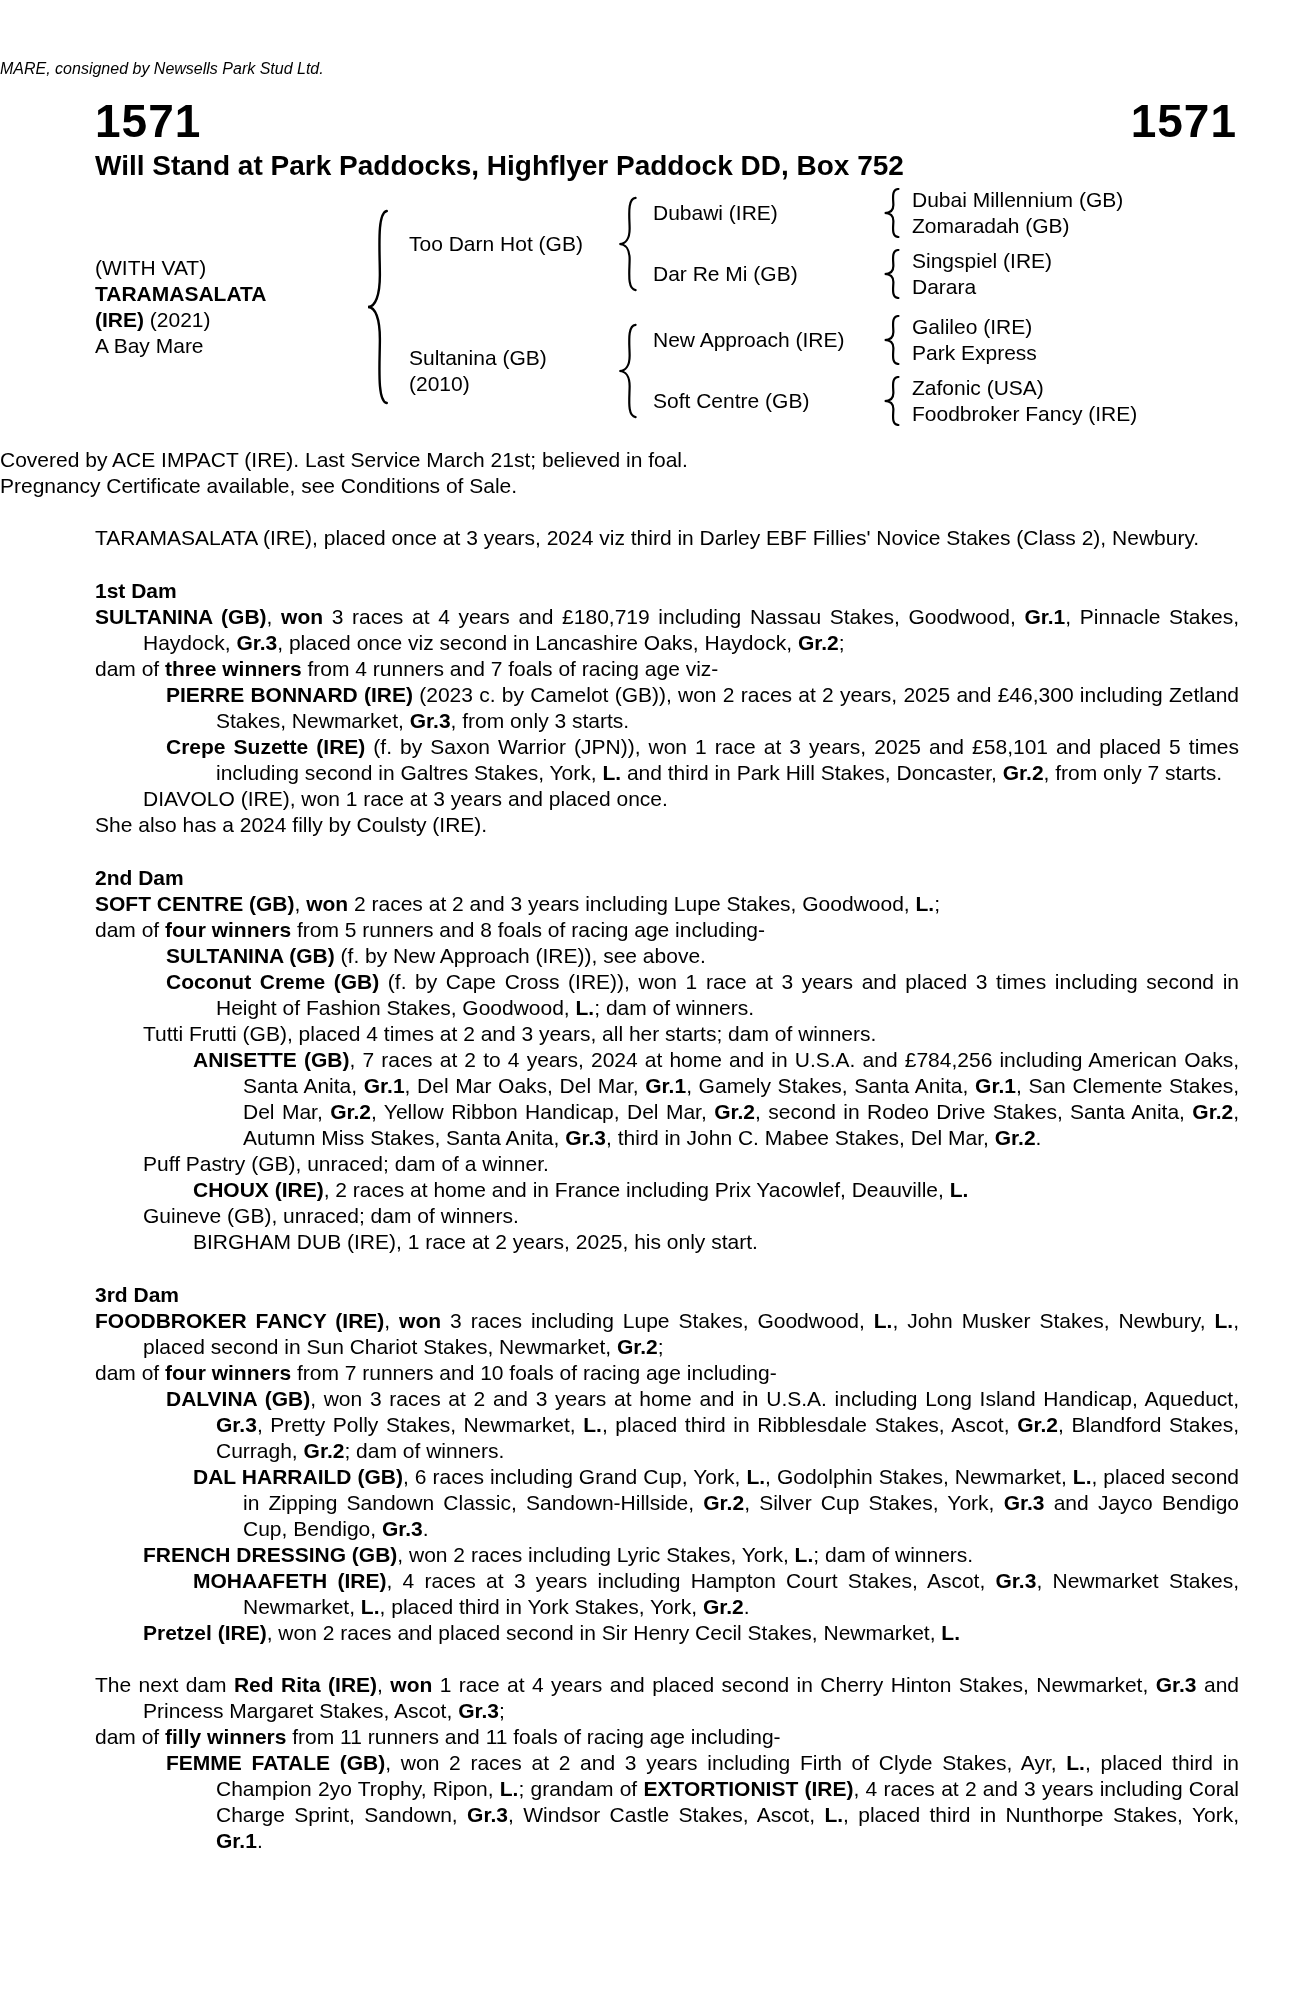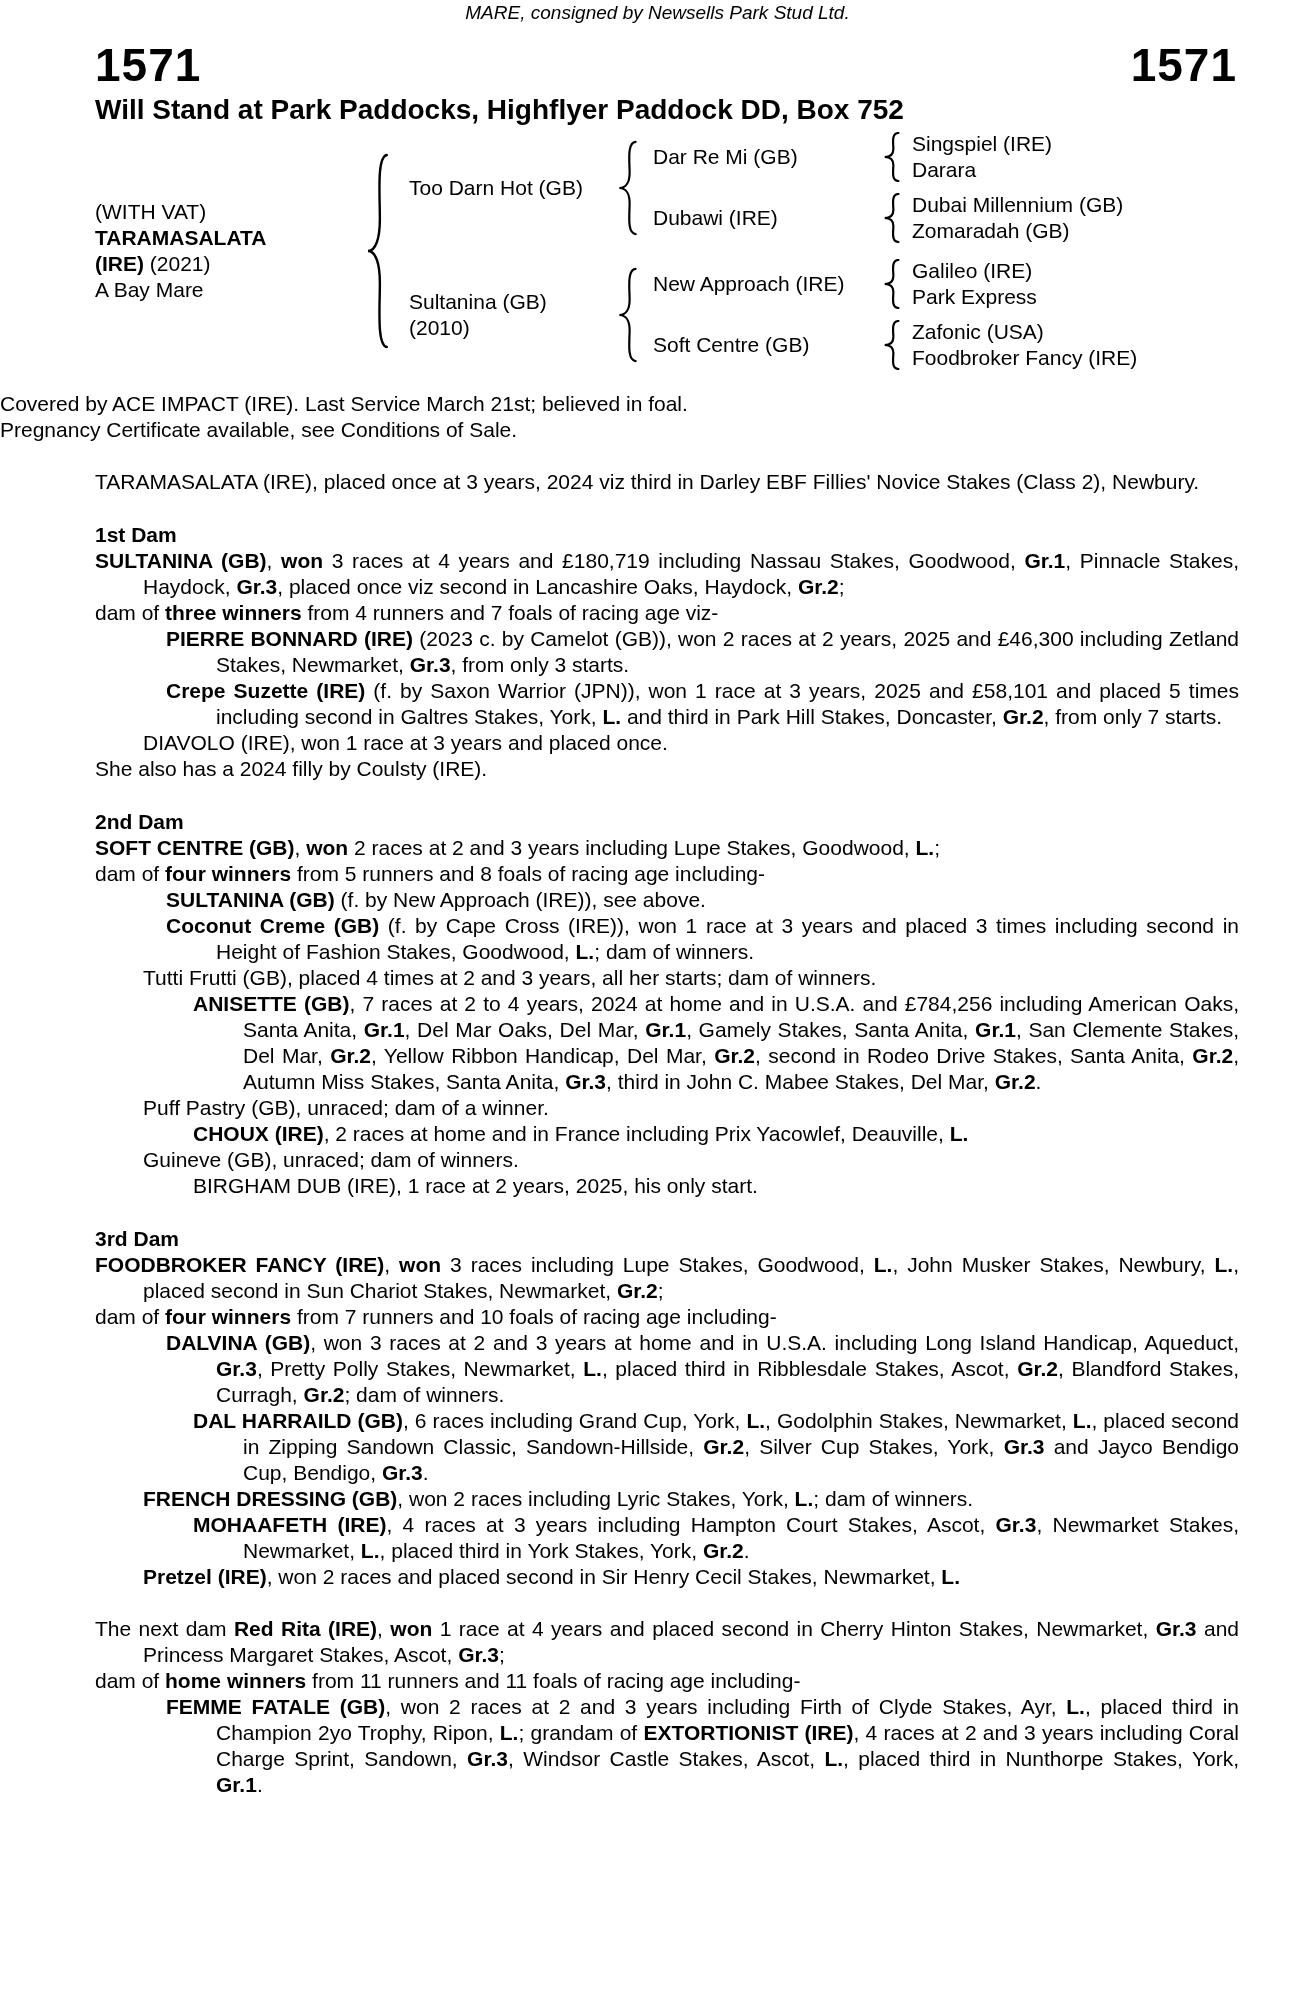--- a/index.html
+++ b/index.html
@@ -7,21 +7,21 @@
     width:1315px; height:2000px;
     background:#ffffff; color:#000;
     font-family:"Liberation Sans", sans-serif;
     font-size:21px; line-height:26px;
     overflow:hidden;
   }
   .bold{font-weight:bold;}
   .italic{}
 
   
-  .consignor{ text-align:center; font-style:italic; font-size:19px; }
+  .consignor{ font-style:italic; font-size:16px; padding-top:56px; }
   .lot-row{ display:flex; justify-content:space-between; align-items:flex-start;
             padding:0 78px 0 95px; margin-top:17px; }
   .lot-num{ font-size:46px; line-height:44px; font-weight:bold; letter-spacing:1px; }
   .stand-line{ font-weight:bold; font-size:28px; margin:10px 0 0 95px; }
 
   
   .ped{ display:flex; align-items:center; margin:8px 0 0 95px; }
   .ped-subject{ width:268px; }
   .brace{ flex:none; display:block; }
   .halfcol{ display:flex; flex-direction:column; gap:14px; }
@@ -73,37 +73,37 @@
 
   <div class="halfcol">
 
     <div class="half">
       <div class="g2cell">Too Darn Hot (GB)</div>
       <svg class="brace" width="26" height="96" viewBox="0 0 24 100" preserveAspectRatio="none">
           <path d="M19 2 C11 3 13.5 22 13.5 34 C13.5 44 10 50 4 50 C10 50 13.5 56 13.5 66 C13.5 78 11 97 19 98" fill="none" stroke="#000" stroke-width="2.2" vector-effect="non-scaling-stroke" stroke-linecap="round"></path>
         </svg>
       <div class="unitcol">
         <div class="unit">
+          <div class="g3cell">Dubawi (IRE)</div>
+          <svg class="brace" width="22" height="50" viewBox="0 0 24 100" preserveAspectRatio="none">
+              <path d="M19 2 C11 3 13.5 22 13.5 34 C13.5 44 10 50 4 50 C10 50 13.5 56 13.5 66 C13.5 78 11 97 19 98" fill="none" stroke="#000" stroke-width="2.2" vector-effect="non-scaling-stroke" stroke-linecap="round"></path>
+            </svg>
+          <div class="g4col">
+            <div class="g4">Dubai Millennium (GB)</div>
+            <div class="g4">Zomaradah (GB)</div>
+          </div>
+        </div>
+        <div class="unit">
           <div class="g3cell">Dar Re Mi (GB)</div>
           <svg class="brace" width="22" height="50" viewBox="0 0 24 100" preserveAspectRatio="none">
               <path d="M19 2 C11 3 13.5 22 13.5 34 C13.5 44 10 50 4 50 C10 50 13.5 56 13.5 66 C13.5 78 11 97 19 98" fill="none" stroke="#000" stroke-width="2.2" vector-effect="non-scaling-stroke" stroke-linecap="round"></path>
             </svg>
           <div class="g4col">
             <div class="g4">Singspiel (IRE)</div>
             <div class="g4">Darara</div>
-          </div>
-        </div>
-        <div class="unit">
-          <div class="g3cell">Dubawi (IRE)</div>
-          <svg class="brace" width="22" height="50" viewBox="0 0 24 100" preserveAspectRatio="none">
-              <path d="M19 2 C11 3 13.5 22 13.5 34 C13.5 44 10 50 4 50 C10 50 13.5 56 13.5 66 C13.5 78 11 97 19 98" fill="none" stroke="#000" stroke-width="2.2" vector-effect="non-scaling-stroke" stroke-linecap="round"></path>
-            </svg>
-          <div class="g4col">
-            <div class="g4">Dubai Millennium (GB)</div>
-            <div class="g4">Zomaradah (GB)</div>
           </div>
         </div>
       </div>
     </div>
 
     <div class="half">
       <div class="g2cell">
         <div>Sultanina (GB)</div>
         <div>(2010)</div>
       </div>
@@ -164,15 +164,15 @@
     <div class="bheading">3rd Dam</div>
     <div class="para f0w1"><span class="bold">FOODBROKER FANCY (IRE)</span><span>, </span><span class="bold">won</span><span> 3 races including Lupe Stakes, Goodwood, </span><span class="bold">L.</span><span>, John Musker Stakes, Newbury, </span><span class="bold">L.</span><span>, placed second in Sun Chariot Stakes, Newmarket, </span><span class="bold">Gr.2</span><span>;</span></div>
     <div class="para f0w0"><span>dam of </span><span class="bold">four winners</span><span> from 7 runners and 10 foals of racing age including-</span></div>
     <div class="para f1w2"><span class="bold">DALVINA (GB)</span><span>, won 3 races at 2 and 3 years at home and in U.S.A. including Long Island Handicap, Aqueduct, </span><span class="bold">Gr.3</span><span>, Pretty Polly Stakes, Newmarket, </span><span class="bold">L.</span><span>, placed third in Ribblesdale Stakes, Ascot, </span><span class="bold">Gr.2</span><span>, Blandford Stakes, Curragh, </span><span class="bold">Gr.2</span><span>; dam of winners.</span></div>
     <div class="para f2w3"><span class="bold">DAL HARRAILD (GB)</span><span>, 6 races including Grand Cup, York, </span><span class="bold">L.</span><span>, Godolphin Stakes, Newmarket, </span><span class="bold">L.</span><span>, placed second in Zipping Sandown Classic, Sandown-Hillside, </span><span class="bold">Gr.2</span><span>, Silver Cup Stakes, York, </span><span class="bold">Gr.3</span><span> and Jayco Bendigo Cup, Bendigo, </span><span class="bold">Gr.3</span><span>.</span></div>
     <div class="para f1w1"><span class="bold">FRENCH DRESSING (GB)</span><span>, won 2 races including Lyric Stakes, York, </span><span class="bold">L.</span><span>; dam of winners.</span></div>
     <div class="para f2w3"><span class="bold">MOHAAFETH (IRE)</span><span>, 4 races at 3 years including Hampton Court Stakes, Ascot, </span><span class="bold">Gr.3</span><span>, Newmarket Stakes, Newmarket, </span><span class="bold">L.</span><span>, placed third in York Stakes, York, </span><span class="bold">Gr.2</span><span>.</span></div>
     <div class="para f1w1"><span class="bold">Pretzel (IRE)</span><span>, won 2 races and placed second in Sir Henry Cecil Stakes, Newmarket, </span><span class="bold">L.</span></div>
     <div class="gap"></div>
     <div class="para f0w1"><span>The next dam </span><span class="bold">Red Rita (IRE)</span><span>, </span><span class="bold">won</span><span> 1 race at 4 years and placed second in Cherry Hinton Stakes, Newmarket, </span><span class="bold">Gr.3</span><span> and Princess Margaret Stakes, Ascot, </span><span class="bold">Gr.3</span><span>;</span></div>
-    <div class="para f0w0"><span>dam of </span><span class="bold">home winners</span><span> from 11 runners and 11 foals of racing age including-</span></div>
+    <div class="para f0w0"><span>dam of </span><span class="bold">filly winners</span><span> from 11 runners and 11 foals of racing age including-</span></div>
     <div class="para f1w2"><span class="bold">FEMME FATALE (GB)</span><span>, won 2 races at 2 and 3 years including Firth of Clyde Stakes, Ayr, </span><span class="bold">L.</span><span>, placed third in Champion 2yo Trophy, Ripon, </span><span class="bold">L.</span><span>; grandam of </span><span class="bold">EXTORTIONIST (IRE)</span><span>, 4 races at 2 and 3 years including Coral Charge Sprint, Sandown, </span><span class="bold">Gr.3</span><span>, Windsor Castle Stakes, Ascot, </span><span class="bold">L.</span><span>, placed third in Nunthorpe Stakes, York, </span><span class="bold">Gr.1</span><span>.</span></div>
   </div>
 
 </body></html>

